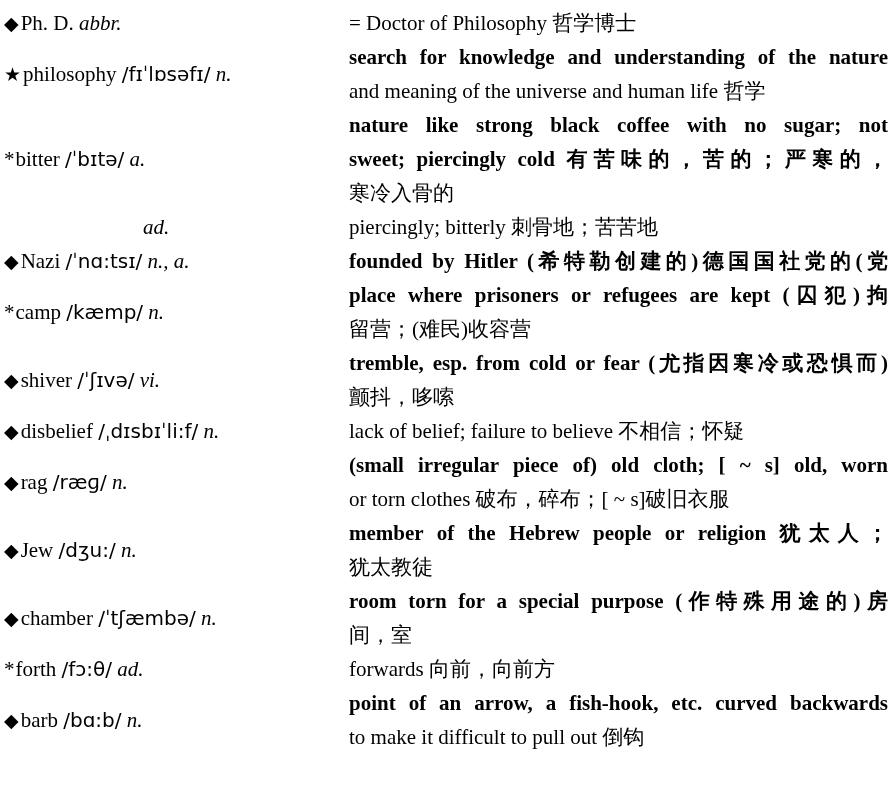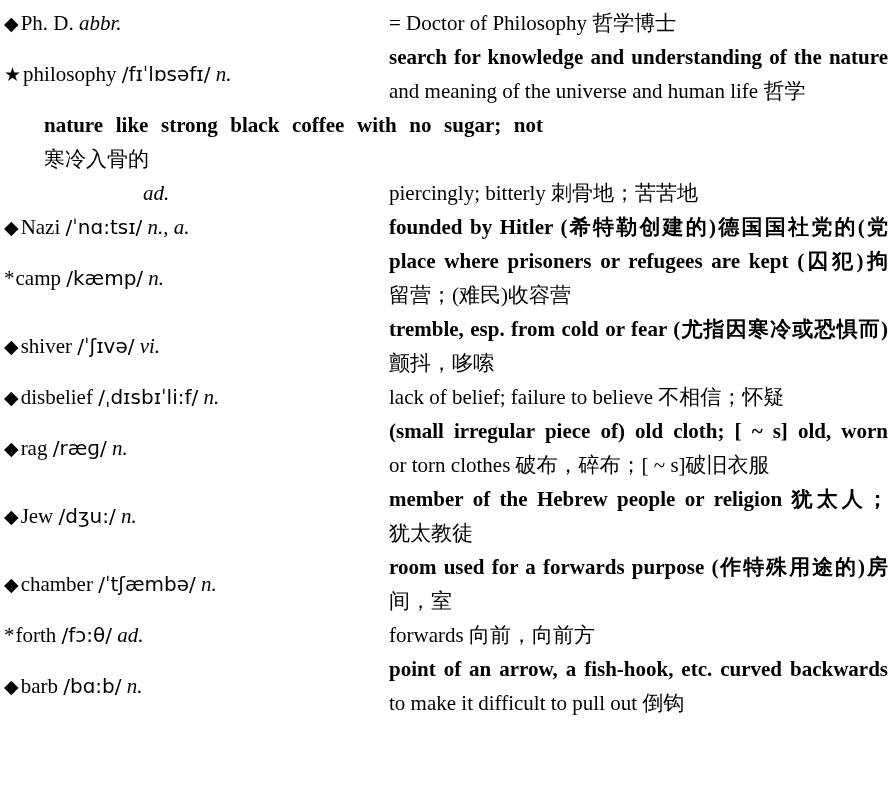--- a/index.html
+++ b/index.html
@@ -53,21 +53,20 @@
   }
   .right-cell {
     flex: 0 0 539px;
     width: 539px;
     font-size: 21px;
     line-height: 34px;
   }
   .def-line {
     height: 34px;
     overflow: hidden;
-    margin-left: 40px;
   }
   .def-line.just {
     text-align: justify;
     text-align-last: justify;
     font-weight: bold;
   }
 </style>
 </head>
 <body>
 
@@ -90,22 +89,28 @@
       <span class="phon">/fɪˈlɒsəfɪ/</span>
       <span class="pos">n.</span>
     </div>
     <div class="right-cell">
           <div class="def-line just">search for knowledge and understanding of the nature</div>
           <div class="def-line">and meaning of the universe and human life 哲学</div>
         </div>
   </div>
 
   <div class="entry-row">
+    <div class="left-cell">
+      <span class="sym asterisk">*</span><span class="word">bitter</span>
+      <span class="phon">/ˈbɪtə/</span>
+      <span class="pos">a.</span>
+    </div>
     <div class="right-cell">
           <div class="def-line just">nature like strong black coffee with no sugar; not</div>
+          <div class="def-line just">sweet; piercingly cold 有苦味的，苦的；严寒的，</div>
           <div class="def-line">寒冷入骨的</div>
         </div>
   </div>
 
   <div class="entry-row">
     <div class="left-cell sub">
       <span class="sym"></span><span class="word"></span>
       <span class="phon"></span>
       <span class="pos">ad.</span>
     </div>
@@ -184,21 +189,21 @@
         </div>
   </div>
 
   <div class="entry-row">
     <div class="left-cell">
       <span class="sym">◆</span><span class="word">chamber</span>
       <span class="phon">/ˈtʃæmbə/</span>
       <span class="pos">n.</span>
     </div>
     <div class="right-cell">
-          <div class="def-line just">room used for a forwards purpose (作特殊用途的)房</div>
+          <div class="def-line just">room torn for a special purpose (作特殊用途的)房</div>
           <div class="def-line">间，室</div>
         </div>
   </div>
 
   <div class="entry-row">
     <div class="left-cell">
       <span class="sym asterisk">*</span><span class="word">forth</span>
       <span class="phon">/fɔ:θ/</span>
       <span class="pos">ad.</span>
     </div>

